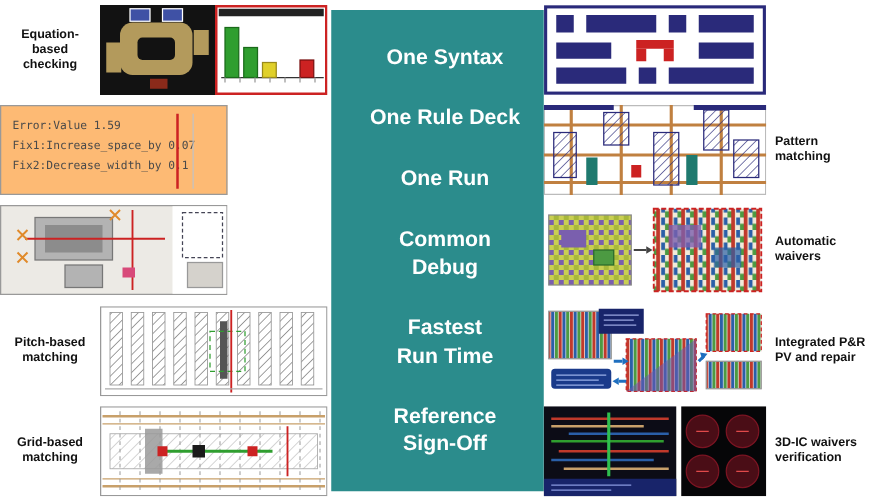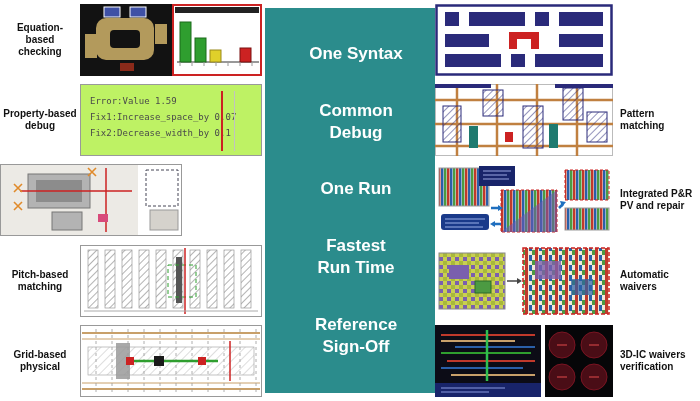--- a/index.html
+++ b/index.html
@@ -21,21 +21,21 @@
   .center-panel {
     width:170px; margin:8px 0; background:#2b8c8c;
     display:flex; flex-direction:column; justify-content:space-evenly; align-items:center;padding-left:12px;
   }
   .center-item {
     color:#fff; font-weight:bold; font-size:17px; text-align:center;
     white-space:pre-line; line-height:1.3;
   }
   
   .prop-thumb {
-    width:182px; height:72px; background:#bef264; border:1px solid #999;
+    width:182px; height:72px; background:#fdba74; border:1px solid #999;
     font-family:"DejaVu Sans Mono", monospace; font-size:9px; color:#4a4a4a;
     padding:9px 0 0 9px; line-height:1.75; position:relative; overflow:hidden;
   }
   .prop-redline { position:absolute; left:140px; top:6px; width:2px; height:60px; background:#cc2222; }
   .prop-grayline { position:absolute; left:153px; top:6px; width:1px; height:60px; background:#c2c2c2; }
   svg { display:block; }
 </style>
 </head>
 <body>
 
@@ -69,21 +69,20 @@
               <line x1="136" y1="58" x2="136" y2="62"></line>
             <line x1="148" y1="58" x2="148" y2="62"></line>
               <line x1="160" y1="58" x2="160" y2="62"></line>
             <line x1="172" y1="58" x2="172" y2="62"></line>
           </g>
         </svg>
       </div>
     </div>
 
     <div class="row">
-      <div class="feature-label label-left">Property-based debug</div>
       <div class="thumb prop-thumb">
         <div>Error:Value 1.59</div>
         <div>Fix1:Increase_space_by 0.07</div>
         <div>Fix2:Decrease_width_by 0.1</div>
         <div class="prop-redline"></div>
         <div class="prop-grayline"></div>
       </div>
     </div>
 
     <div class="row">
@@ -132,21 +131,21 @@
           </g>
           <rect x="96" y="12" width="6" height="46" fill="#555"></rect>
           <rect x="88" y="20" width="28" height="32" fill="none" stroke="#2f9e2f" stroke-width="1" stroke-dasharray="4,3"></rect>
           <line x1="105" y1="3" x2="105" y2="69" stroke="#cc2222" stroke-width="1.5"></line>
           <line x1="4" y1="66" x2="178" y2="66" stroke="#aaa" stroke-width="1"></line>
         </svg>
       </div>
     </div>
 
     <div class="row">
-      <div class="feature-label label-left">Grid-based physical</div>
+      <div class="feature-label label-left">Grid-based matching</div>
       <div class="thumb">
         <svg width="182" height="72" viewBox="0 0 182 72">
           <defs>
             <pattern id="h5" width="6" height="6" patternTransform="rotate(45)" patternUnits="userSpaceOnUse">
               <line x1="0" y1="0" x2="0" y2="6" stroke="#bbb" stroke-width="1"></line>
             </pattern>
           </defs>
           <rect x="0.5" y="0.5" width="181" height="71" fill="#fff" stroke="#999"></rect>
           <line x1="2" y1="8" x2="180" y2="8" stroke="#c8a06a" stroke-width="2"></line>
           <line x1="2" y1="14" x2="180" y2="14" stroke="#c8a06a" stroke-width="1"></line>
@@ -173,23 +172,24 @@
           <rect x="74" y="31" width="10" height="10" fill="#1a1a1a"></rect>
           <line x1="150" y1="16" x2="150" y2="56" stroke="#cc2222" stroke-width="1.5"></line>
         </svg>
       </div>
     </div>
 
   </div>
 
   <div class="center-panel">
     <div class="center-item">One Syntax</div>
+    <div class="center-item">One Rule Deck</div>
+    <div class="center-item">One Run</div>
     <div class="center-item">Common
 Debug</div>
-    <div class="center-item">One Run</div>
     <div class="center-item">Fastest
 Run Time</div>
     <div class="center-item">Reference
 Sign-Off</div>
   </div>
 
   <div class="col">
 
     <div class="row">
       <div class="thumb">
@@ -241,20 +241,49 @@
             <rect x="152" y="28" width="20" height="30"></rect>
           </g>
           <rect x="34" y="42" width="9" height="22" fill="#1f7a6f"></rect>
           <rect x="114" y="40" width="9" height="24" fill="#1f7a6f"></rect>
           <rect x="70" y="48" width="8" height="10" fill="#cc2222"></rect>
           <rect x="0" y="0" width="56" height="4" fill="#2a2a7a"></rect>
           <rect x="120" y="0" width="58" height="4" fill="#2a2a7a"></rect>
         </svg>
       </div>
       <div class="feature-label label-right">Pattern matching</div>
+    </div>
+
+    <div class="row">
+      <div class="thumb">
+        <svg width="178" height="72" viewBox="0 0 178 72">
+          <defs>
+            <pattern id="m31" width="8" height="8" patternUnits="userSpaceOnUse">
+              <rect width="8" height="8" fill="#c9cf52"></rect>
+              <rect x="0" y="0" width="4" height="4" fill="#a8b83a"></rect>
+              <rect x="4" y="4" width="4" height="4" fill="#7a5fae"></rect>
+            </pattern>
+            <pattern id="m32" width="10" height="10" patternUnits="userSpaceOnUse">
+              <rect width="10" height="10" fill="#f2ead8"></rect>
+              <rect x="0" y="0" width="3" height="10" fill="#c0392b"></rect>
+              <rect x="4" y="0" width="3" height="6" fill="#2a5fa8"></rect>
+              <rect x="7" y="5" width="3" height="5" fill="#4c9a42"></rect>
+            </pattern>
+          </defs>
+          <rect x="4" y="8" width="66" height="56" fill="url(#m31)" stroke="#888"></rect>
+          <rect x="14" y="20" width="20" height="14" fill="#7a5fae"></rect>
+          <rect x="40" y="36" width="16" height="12" fill="#4c9a42" stroke="#2a6a2a"></rect>
+          <line x1="72" y1="36" x2="82" y2="36" stroke="#444" stroke-width="1.5"></line>
+          <polygon points="82,33 87,36 82,39" fill="#444"></polygon>
+          <rect x="88" y="3" width="86" height="66" fill="url(#m32)" stroke="#cc2222" stroke-width="1.5" stroke-dasharray="4,2"></rect>
+          <rect x="100" y="16" width="26" height="18" fill="#7a5fae" opacity="0.8"></rect>
+          <rect x="136" y="34" width="22" height="16" fill="#2a5fa8" opacity="0.7"></rect>
+        </svg>
+      </div>
+      <div class="feature-label label-right">Automatic waivers</div>
     </div>
 
     <div class="row">
       <div class="thumb">
         <svg width="178" height="72" viewBox="0 0 178 72">
           <defs>
             <pattern id="m41" width="9" height="9" patternUnits="userSpaceOnUse">
               <rect width="9" height="9" fill="#fff"></rect>
               <rect x="0" width="2.5" height="9" fill="#4c9a42"></rect>
               <rect x="3" width="2.5" height="9" fill="#c0392b"></rect>
@@ -285,49 +314,20 @@
           <line x1="66" y1="60" x2="60" y2="60" stroke="#1f6fbf" stroke-width="2.5"></line>
           <polygon points="60,57 55,60 60,63" fill="#1f6fbf"></polygon>
         </svg>
       </div>
       <div class="feature-label label-right">Integrated P&amp;R PV and repair</div>
     </div>
 
     <div class="row">
       <div class="thumb">
         <svg width="178" height="72" viewBox="0 0 178 72">
-          <defs>
-            <pattern id="m31" width="8" height="8" patternUnits="userSpaceOnUse">
-              <rect width="8" height="8" fill="#c9cf52"></rect>
-              <rect x="0" y="0" width="4" height="4" fill="#a8b83a"></rect>
-              <rect x="4" y="4" width="4" height="4" fill="#7a5fae"></rect>
-            </pattern>
-            <pattern id="m32" width="10" height="10" patternUnits="userSpaceOnUse">
-              <rect width="10" height="10" fill="#f2ead8"></rect>
-              <rect x="0" y="0" width="3" height="10" fill="#c0392b"></rect>
-              <rect x="4" y="0" width="3" height="6" fill="#2a5fa8"></rect>
-              <rect x="7" y="5" width="3" height="5" fill="#4c9a42"></rect>
-            </pattern>
-          </defs>
-          <rect x="4" y="8" width="66" height="56" fill="url(#m31)" stroke="#888"></rect>
-          <rect x="14" y="20" width="20" height="14" fill="#7a5fae"></rect>
-          <rect x="40" y="36" width="16" height="12" fill="#4c9a42" stroke="#2a6a2a"></rect>
-          <line x1="72" y1="36" x2="82" y2="36" stroke="#444" stroke-width="1.5"></line>
-          <polygon points="82,33 87,36 82,39" fill="#444"></polygon>
-          <rect x="88" y="3" width="86" height="66" fill="url(#m32)" stroke="#cc2222" stroke-width="1.5" stroke-dasharray="4,2"></rect>
-          <rect x="100" y="16" width="26" height="18" fill="#7a5fae" opacity="0.8"></rect>
-          <rect x="136" y="34" width="22" height="16" fill="#2a5fa8" opacity="0.7"></rect>
-        </svg>
-      </div>
-      <div class="feature-label label-right">Automatic waivers</div>
-    </div>
-
-    <div class="row">
-      <div class="thumb">
-        <svg width="178" height="72" viewBox="0 0 178 72">
           <rect x="0" y="0" width="106" height="72" fill="#0c0c16"></rect>
           <g stroke-width="2">
             <line x1="6" y1="10" x2="100" y2="10" stroke="#c0392b"></line>
             <line x1="6" y1="16" x2="80" y2="16" stroke="#c8a06a"></line>
             <line x1="20" y1="22" x2="100" y2="22" stroke="#2a5fa8"></line>
             <line x1="6" y1="28" x2="96" y2="28" stroke="#2f9e2f"></line>
             <line x1="12" y1="36" x2="100" y2="36" stroke="#c0392b"></line>
             <line x1="6" y1="43" x2="88" y2="43" stroke="#2a5fa8"></line>
             <line x1="16" y1="50" x2="100" y2="50" stroke="#c8a06a"></line>
           </g>

